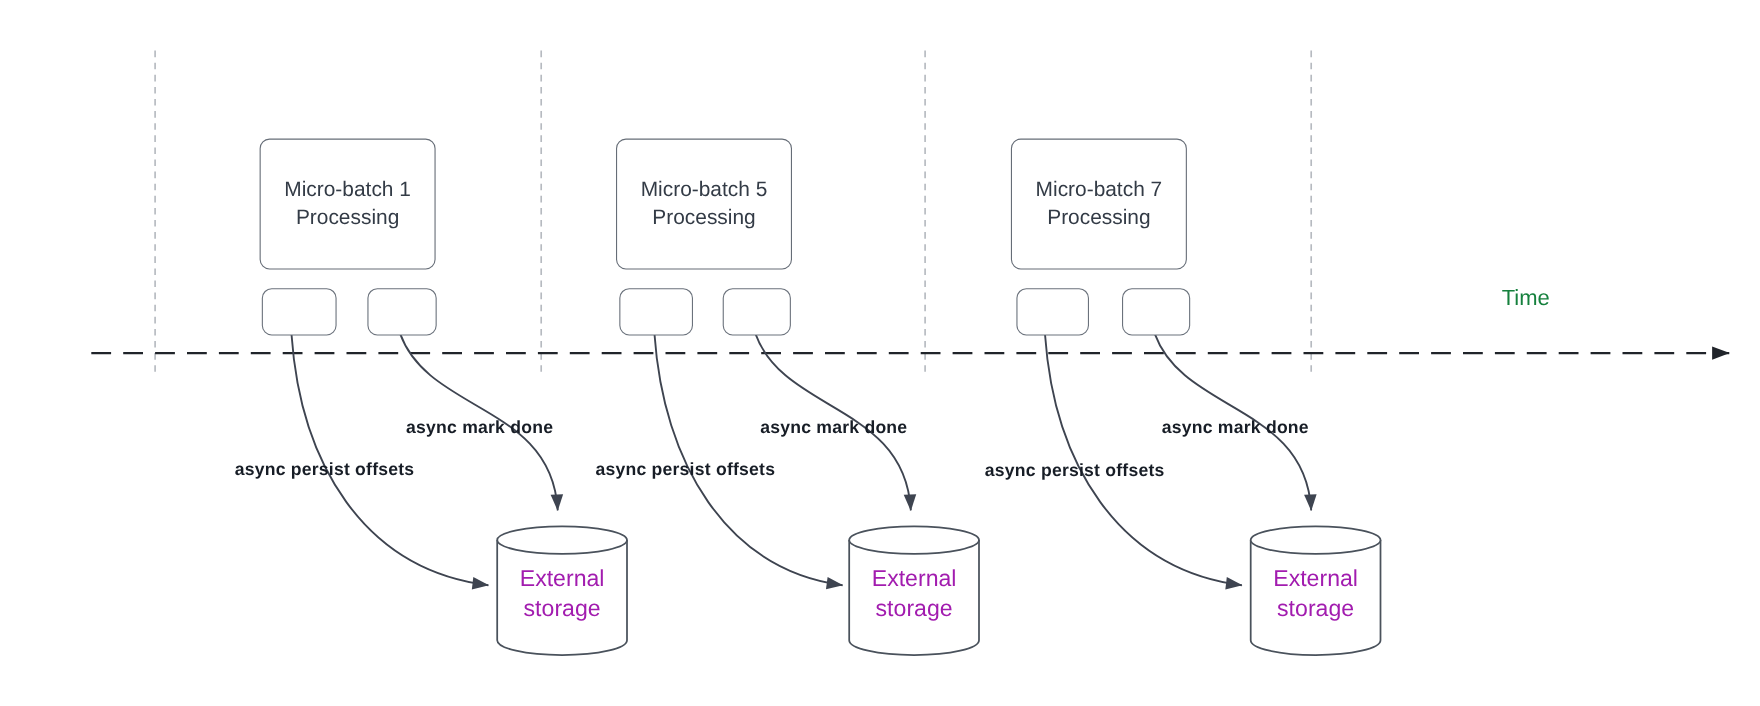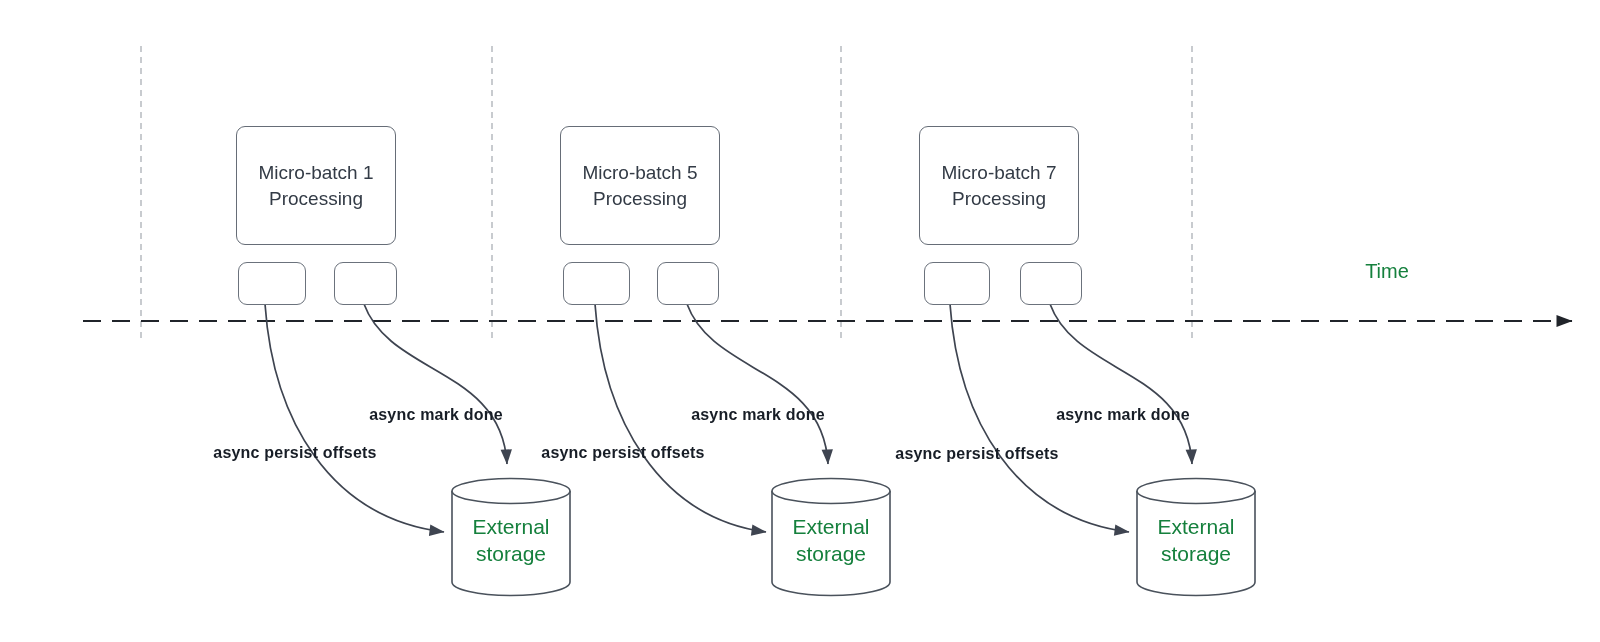--- a/index.html
+++ b/index.html
@@ -39,27 +39,26 @@
     background: #ffffff;
   }
   .arrow-label {
     position: absolute;
     transform: translateX(-50%);
     white-space: nowrap;
     font-weight: bold;
     font-size: 16px;
     color: #171d26;
     letter-spacing: 0.2px;
-    margin-top: 25px;
   }
   .storage-label {
     position: absolute;
     transform: translateX(-50%);
     text-align: center;
-    color: #15803d;
+    color: #a21caf;
     font-size: 21px;
     line-height: 27px;
     white-space: nowrap;
   }
   .time-label {
     position: absolute;
     transform: translateX(-50%);
     color: #15803d;
     font-size: 20px;
     white-space: nowrap;

